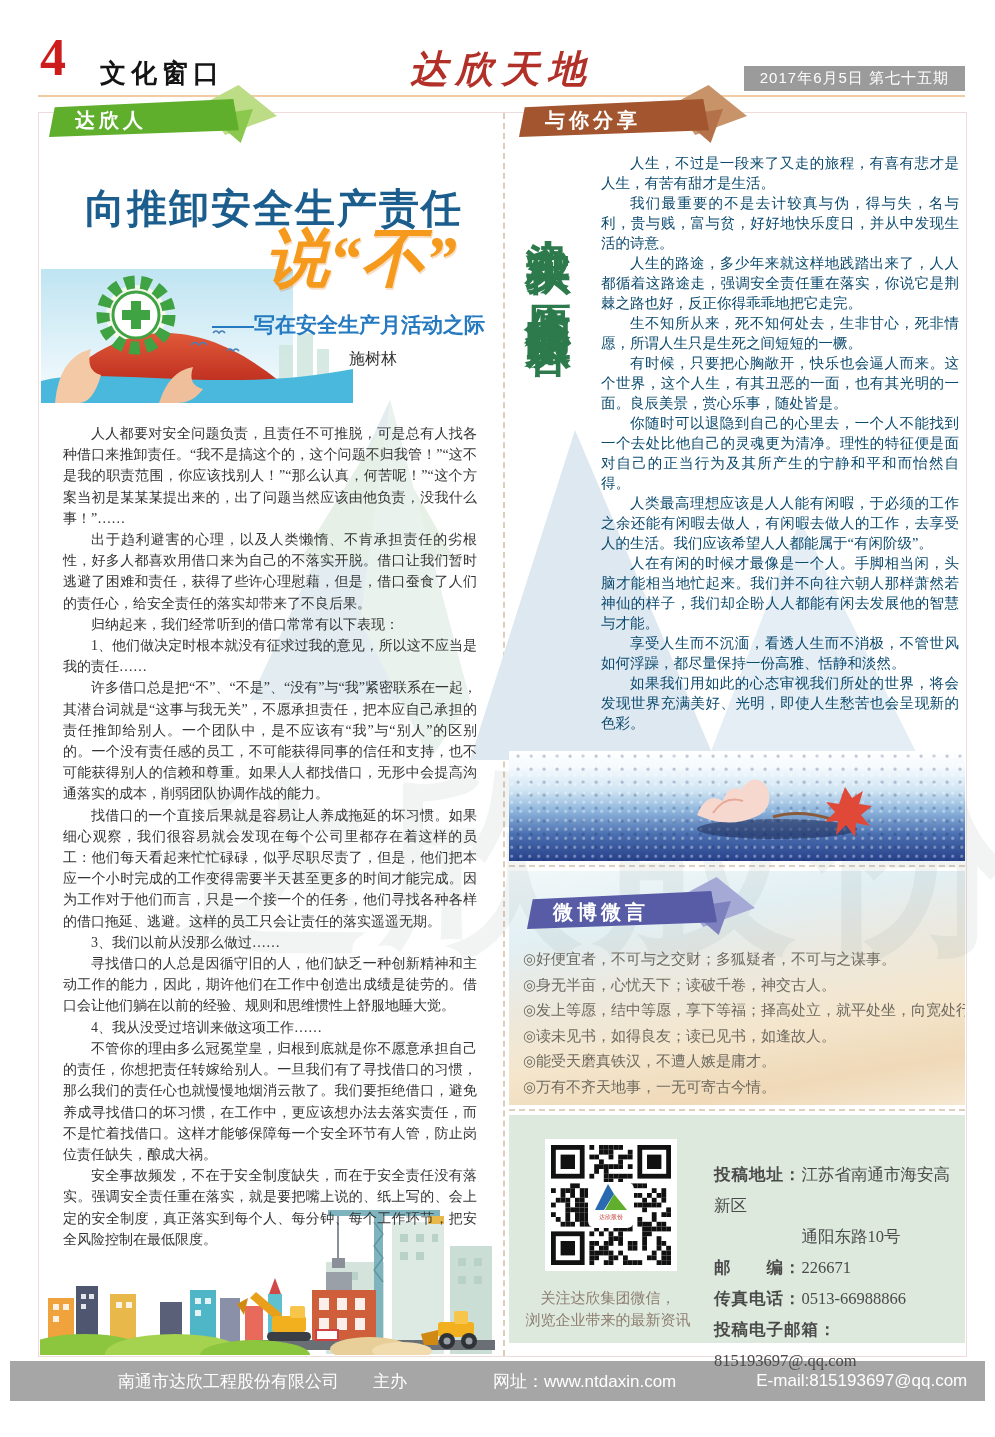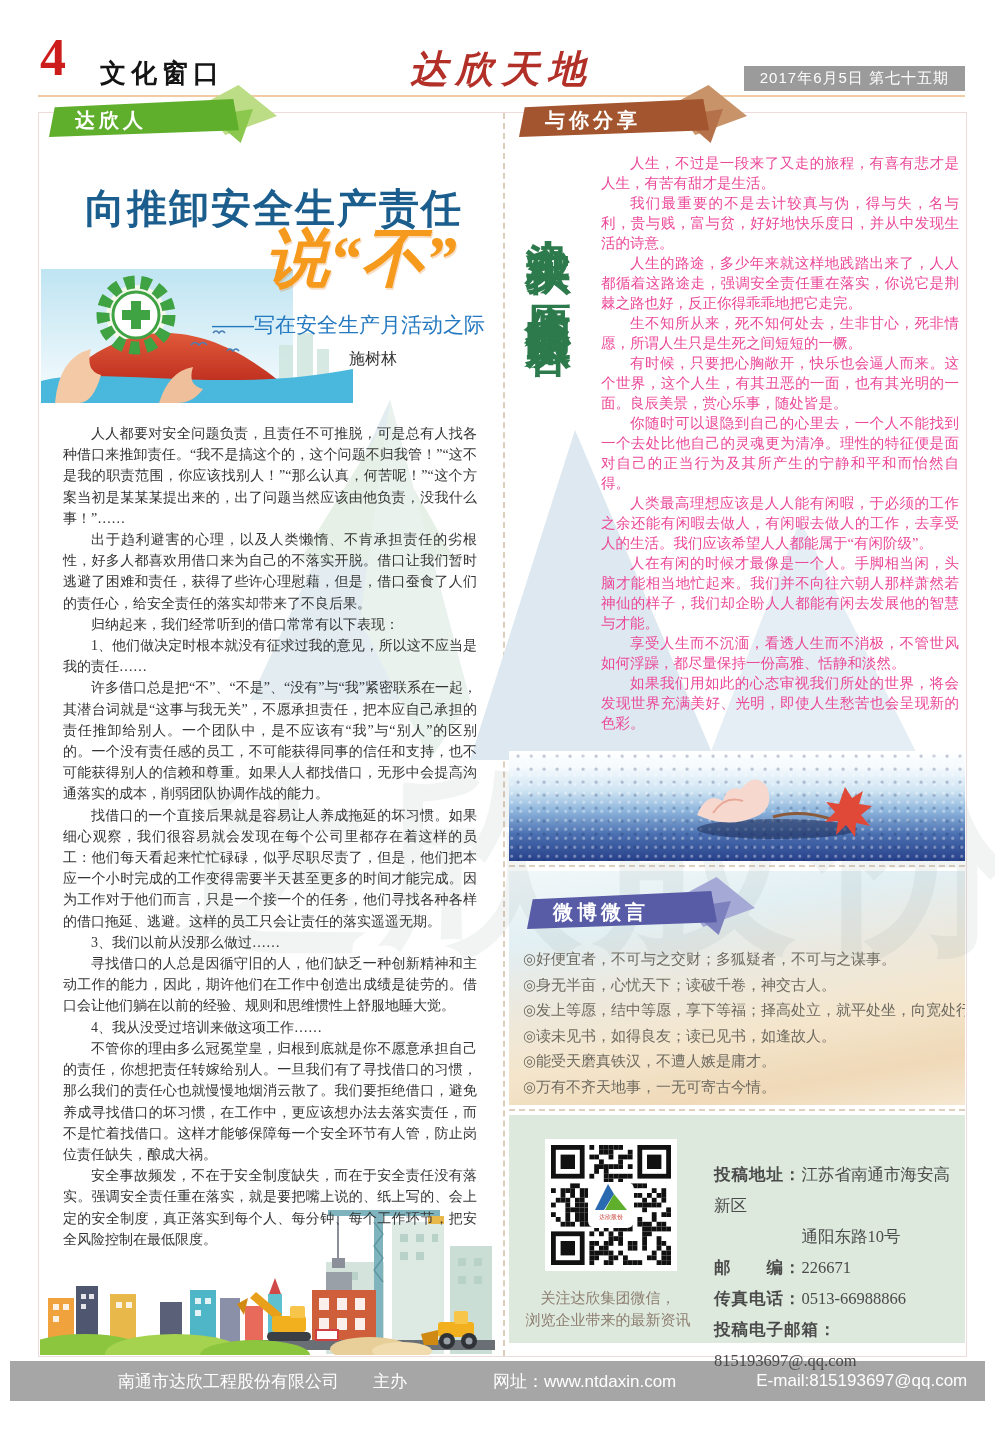--- a/index.html
+++ b/index.html
@@ -34,36 +34,36 @@
   .ribbon.green .band{background:#5fae2c;} .ribbon.green .acc1{background:#bcdd85;} .ribbon.green .acc2{background:#8cc74e;}
   .ribbon.brown .band{background:#a2552e;} .ribbon.brown .acc1{background:#c89368;} .ribbon.brown .acc2{background:#b5714a;}
   .ribbon.purple .band{background:#585ca6;} .ribbon.purple .acc1{background:#a5a9d5;} .ribbon.purple .acc2{background:#7d81bd;}
 
   
   .title-block{position:relative;height:252px;margin-top:14px;z-index:2;}
   .tb-h1{position:absolute;left:46px;top:30px;font-size:40px;color:#1b5e8e;font-weight:bold;
          font-family:"Liberation Sans","DejaVu Sans",sans-serif;letter-spacing:2px;white-space:nowrap;}
   .tb-say{position:absolute;right:40px;top:64px;font-size:64px;color:#f59a1d;font-weight:bold;font-style:italic;
           white-space:nowrap;text-shadow:1px 2px 0 rgba(220,120,20,.25);}
-  .tb-sub{position:absolute;right:12px;top:160px;font-size:21px;color:#2579c0;font-weight:normal;
+  .tb-sub{position:absolute;right:12px;top:160px;font-size:21px;color:#2579c0;font-weight:bold;
           font-family:"Liberation Sans","DejaVu Sans",sans-serif;white-space:nowrap;}
   .tb-author{position:absolute;right:100px;top:198px;font-size:16px;color:#333;}
   .tb-art{position:absolute;left:2px;top:102px;width:312px;height:150px;}
 
   .body{position:relative;z-index:2;margin:20px 20px 0 24px;font-size:14px;line-height:21.2px;
         color:#343434;text-align:justify;}
   .body p{margin:0;text-indent:2em;}
   .construction{position:absolute;left:1px;bottom:1px;width:455px;height:153px;z-index:1;}
 
   
   .share{position:relative;height:604px;margin-top:8px;}
   .vtitle{position:absolute;left:8px;top:60px;writing-mode:vertical-rl;font-size:46px;font-weight:bold;
           color:#2d7a4c;letter-spacing:4px;line-height:1.35;}
   .share-body{position:absolute;left:92px;right:6px;top:8px;font-size:14.5px;line-height:20px;
-              color:#ec4899;text-align:justify;z-index:2;}
+              color:#0c4a6e;text-align:justify;z-index:2;}
   .share-body p{margin:0;text-indent:2em;}
 
   .photo{position:relative;z-index:2;height:110px;margin-top:2px;overflow:hidden;
          background:linear-gradient(180deg,#ffffff 0%,#f3f9fd 16%,#cfe4f2 36%,#8fb6dd 54%,#4a6fb0 76%,#27408a 100%);}
   .photo .grain{position:absolute;inset:0;
      background-image:radial-gradient(circle at 30% 70%, rgba(255,255,255,.35) 1px, transparent 2.2px),
                       radial-gradient(circle at 70% 40%, rgba(20,40,90,.25) 1px, transparent 2.2px);
      background-size:9px 9px,13px 13px;}
   .photo svg{position:absolute;right:58px;top:22px;}
 

